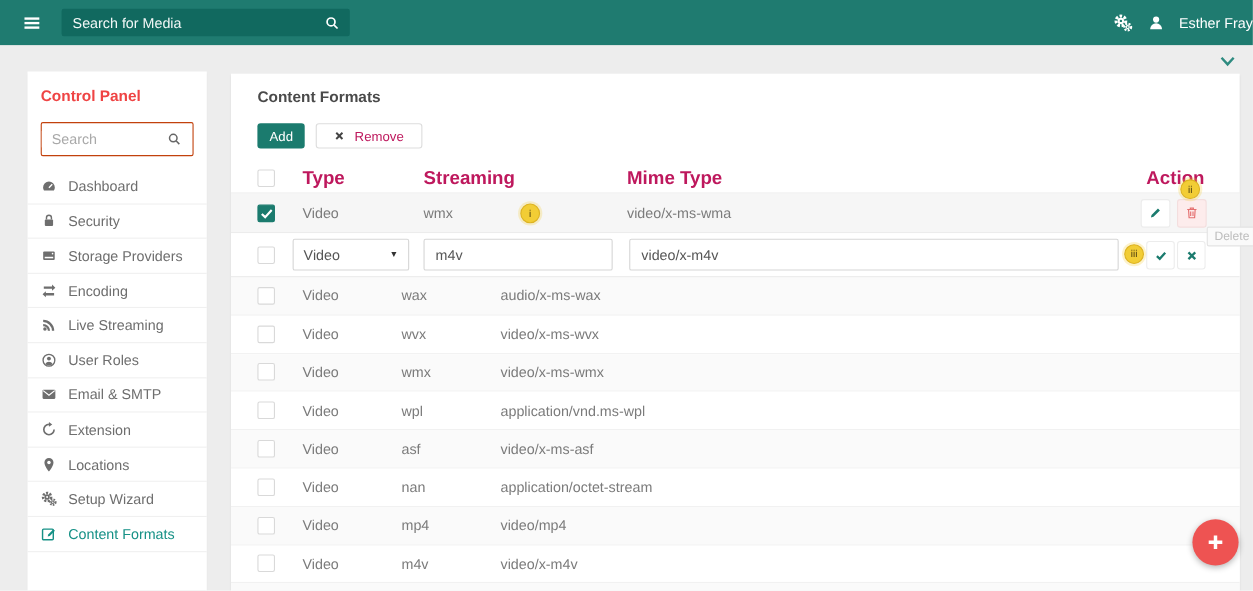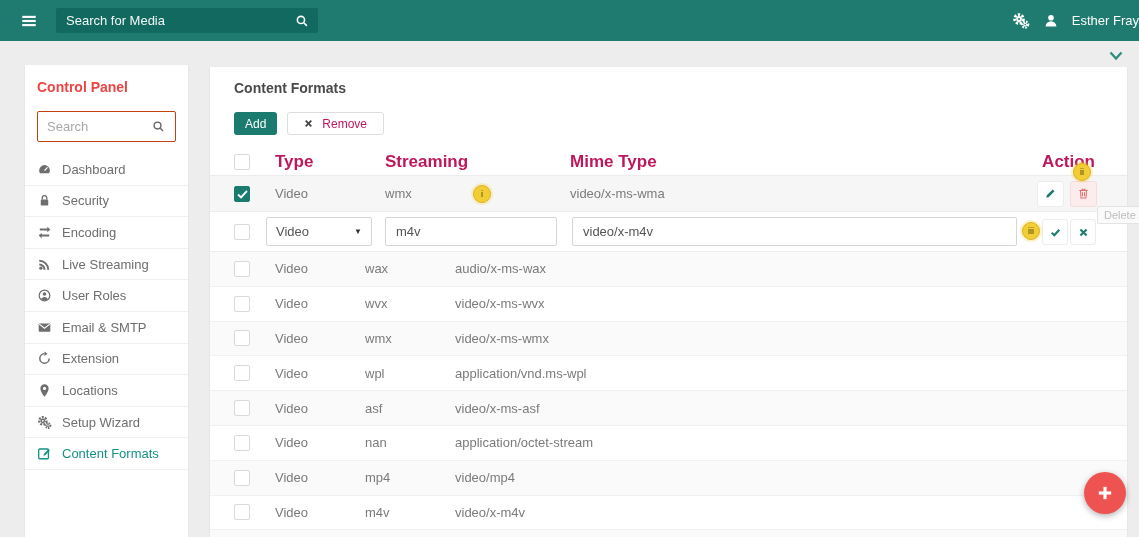--- a/index.html
+++ b/index.html
@@ -167,20 +167,30 @@
         <span class="mic">
           <svg viewBox="0 0 16 16">
             <rect x="4" y="7" width="8" height="6.2" rx="1" fill="currentColor"></rect>
             <path d="M5.6 7V5.2a2.4 2.4 0 0 1 4.8 0V7" fill="none" stroke="currentColor" stroke-width="1.4"></path>
           </svg>
         </span>
         <span>Security</span>
       </li>
       <li>
         <span class="mic">
+          <svg viewBox="0 0 16 16">
+            <rect x="2.4" y="3.8" width="11.2" height="8.4" rx="1" fill="currentColor"></rect>
+            <rect x="3.9" y="9" width="8.2" height="1.5" fill="#fff"></rect>
+            <circle cx="11.5" cy="6" r=".8" fill="#fff"></circle>
+          </svg>
+        </span>
+        <span>Storage Providers</span>
+      </li>
+      <li>
+        <span class="mic">
           <svg viewBox="0 0 16 16" fill="currentColor">
             <path d="M11 1.8l3.2 3-3.2 3V5.9H3V3.7h8V1.8z"></path>
             <path d="M5 8.2l-3.2 3 3.2 3v-1.9h8v-2.2H5V8.2z"></path>
           </svg>
         </span>
         <span>Encoding</span>
       </li>
       <li>
         <span class="mic">
           <svg viewBox="0 0 16 16" fill="currentColor">

